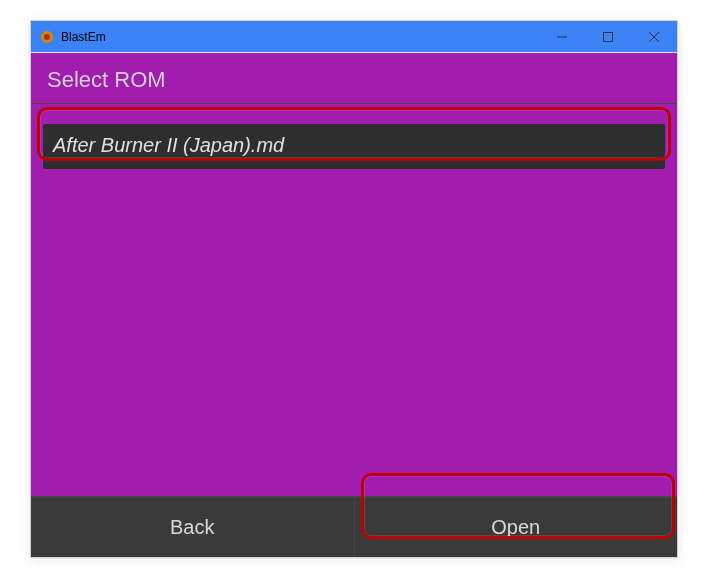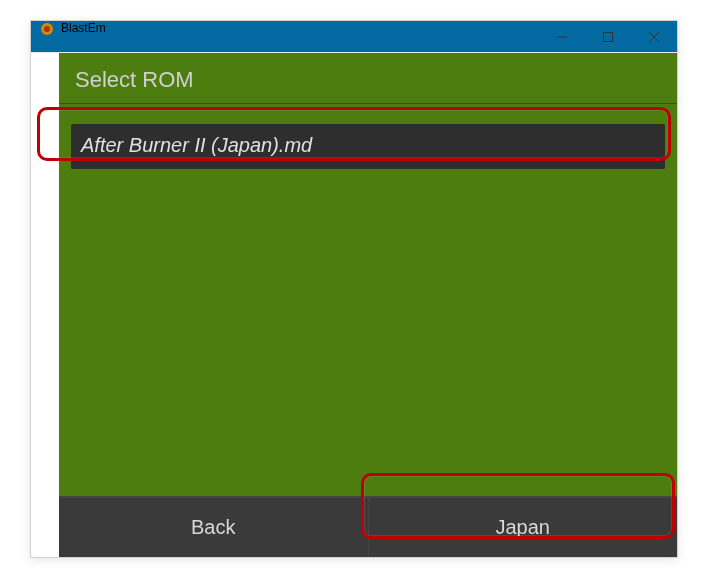--- a/index.html
+++ b/index.html
@@ -13,23 +13,23 @@
     .window {
       position: absolute;
       left: 30px; top: 20px;
       width: 648px; height: 538px;
       background: #ffffff;
       border: 1px solid #d0d0d0;
       box-shadow: 0 2px 10px rgba(0,0,0,0.1);
     }
     .titlebar {
       height: 32px;
-      background: #0369a1;
+      background: #3b82f6;
       display: flex;
-      align-items: flex-start;
+      align-items: center;
       padding-left: 8px;
       border-bottom: 1px solid #eaeaea;
     }
     .titlebar .app-icon {
       width: 16px; height: 16px;
       margin-right: 6px;
       display: flex; align-items: center; justify-content: center;
     }
     .titlebar .title {
       font-size: 12px;
@@ -41,22 +41,22 @@
       height: 100%;
     }
     .win-btn {
       width: 46px; height: 100%;
       display: flex; align-items: center; justify-content: center;
       color: #333;
     }
     .client {
       position: relative;
       height: calc(100% - 32px);
-      background: #4d7c0f;
-      display: flex; flex-direction: column; margin-left: 28px;
+      background: #a21caf;
+      display: flex; flex-direction: column;
     }
     .header {
       padding: 14px 16px 10px 16px;
       color: #d0d0d0;
       font-size: 22px;
       font-weight: 300;
     }
     .divider {
       height: 1px;
       background: #2a2a2a;
@@ -147,19 +147,19 @@
     <div class="header">Select ROM</div>
     <div class="divider"></div>
 
     <div class="file-list">
       <div class="file-row">After Burner II (Japan).md</div>
     </div>
 
     <div class="divider"></div>
     <div class="button-bar">
       <div class="bottom-btn">Back</div>
-      <div class="bottom-btn">Japan</div>
+      <div class="bottom-btn">Open</div>
     </div>
   </div>
 
   <div class="highlight top"></div>
   <div class="highlight bottom"></div>
 </div>
 
 </body></html>

